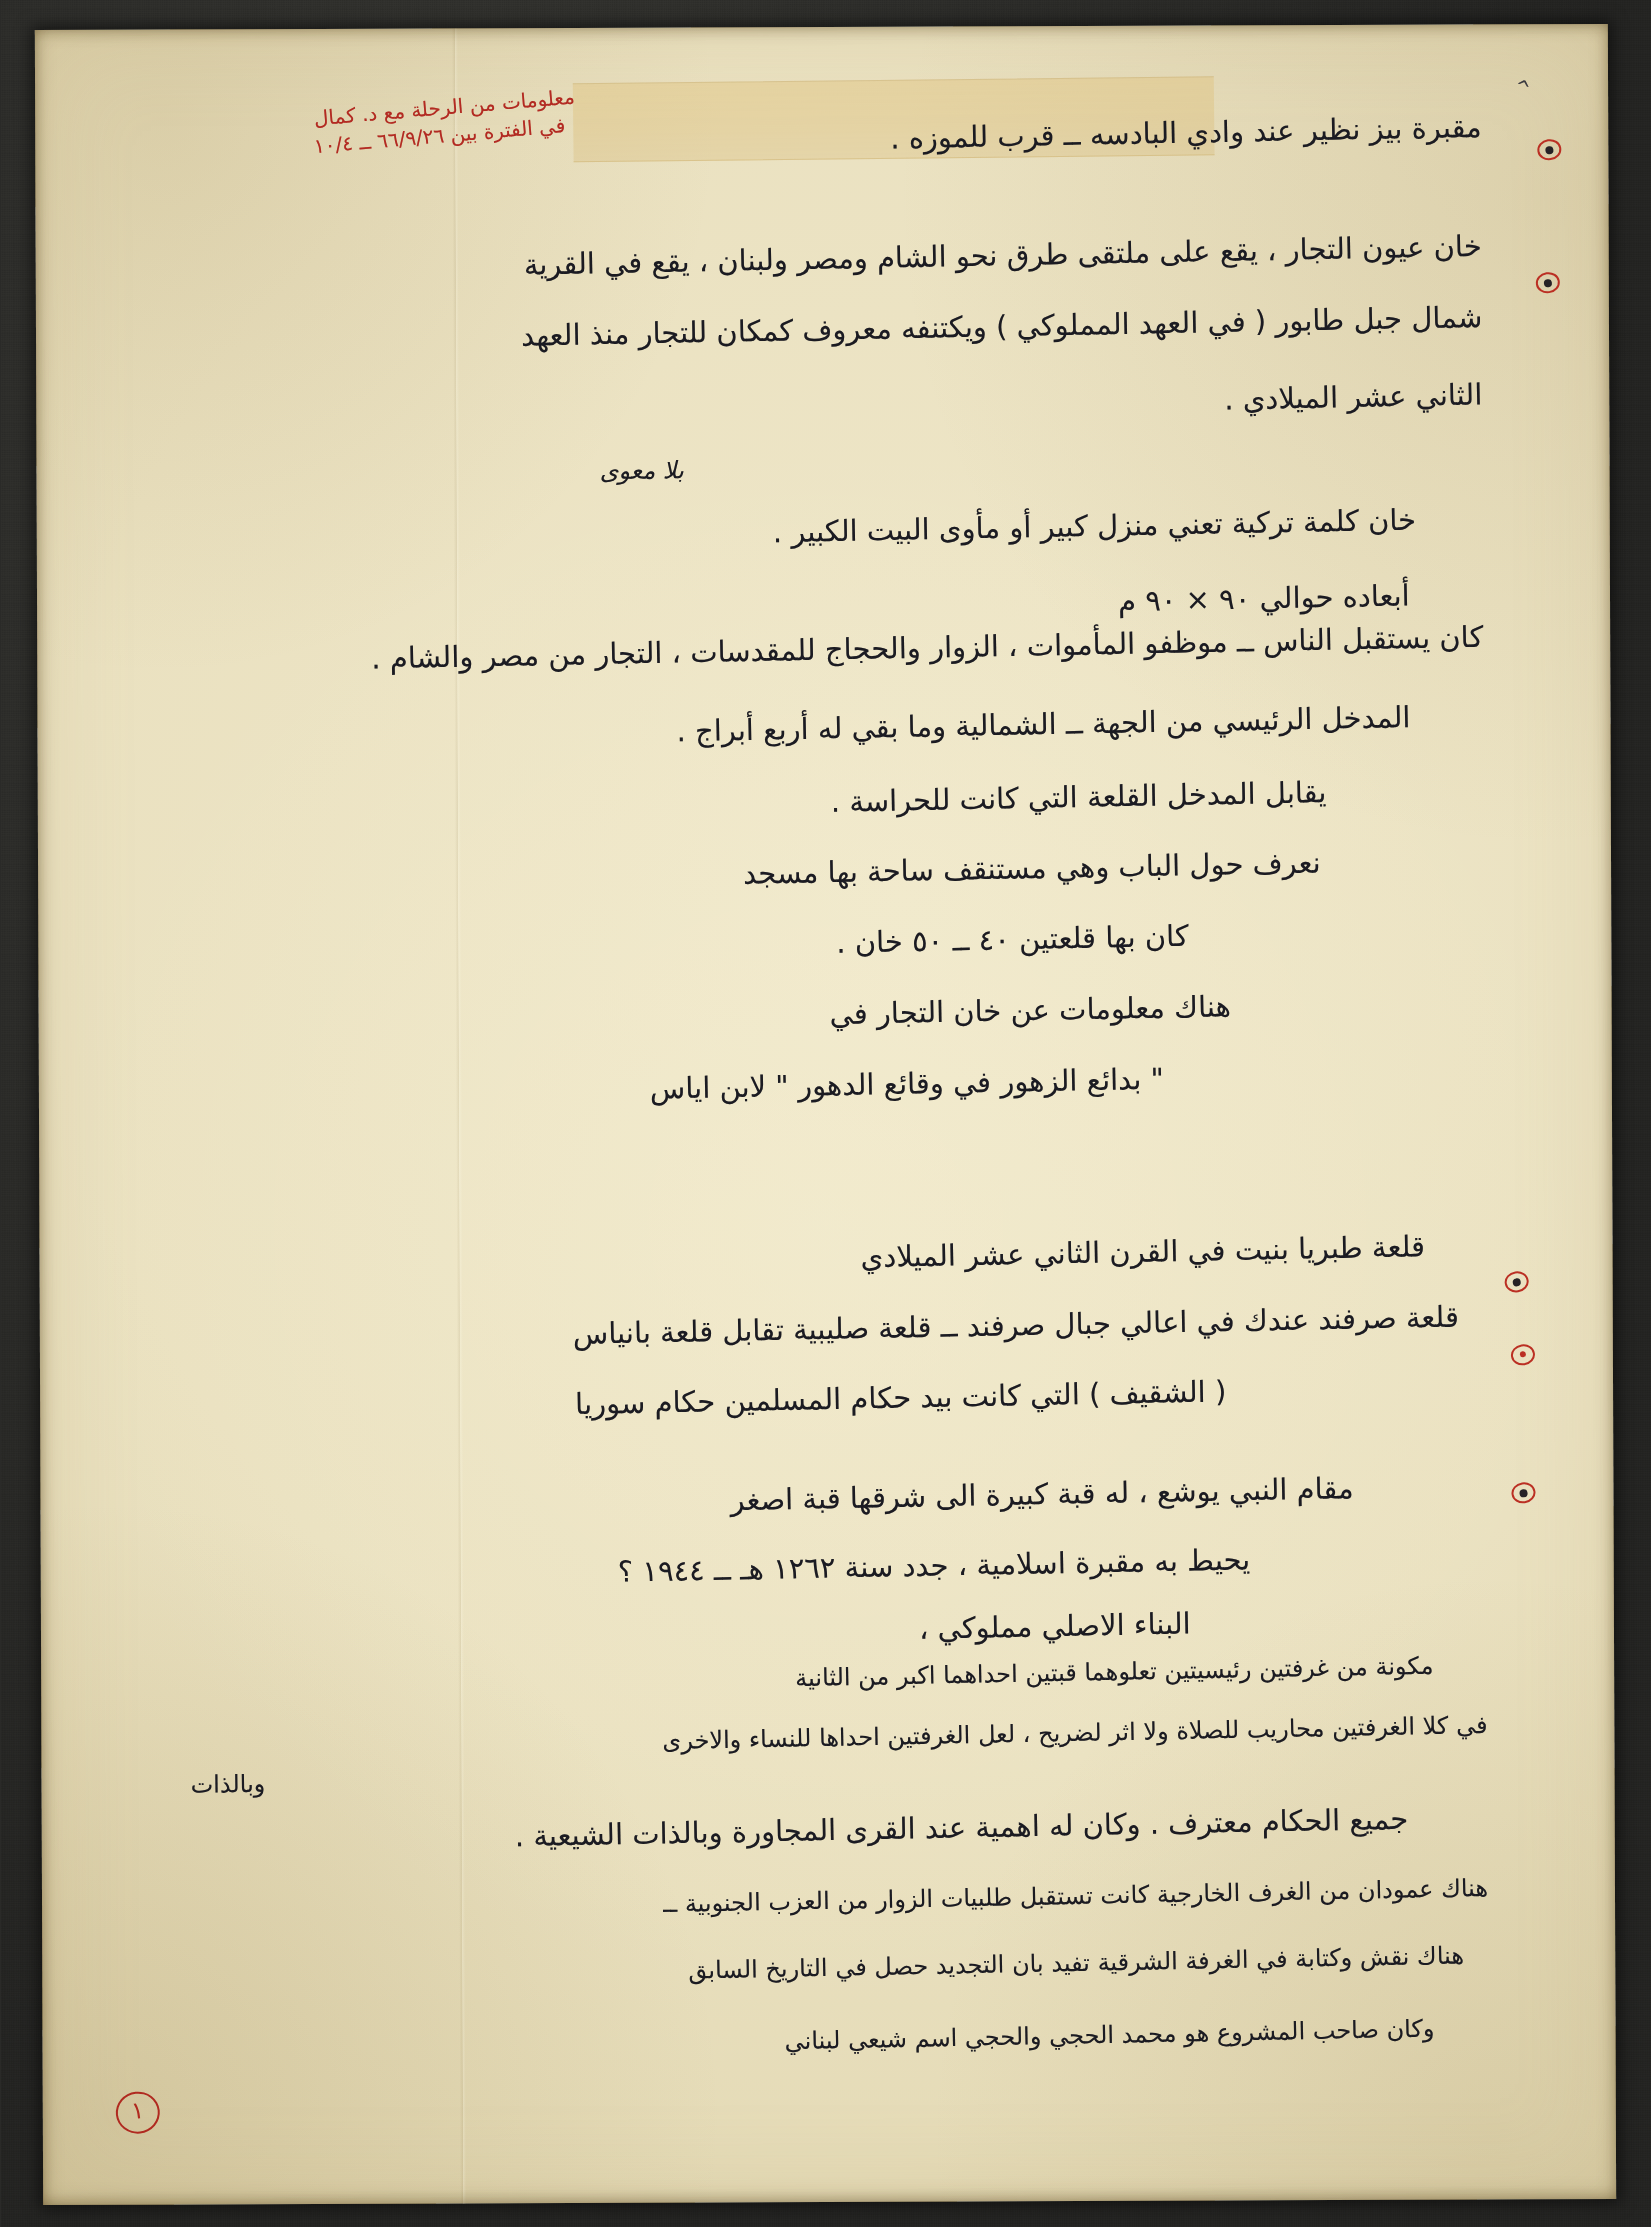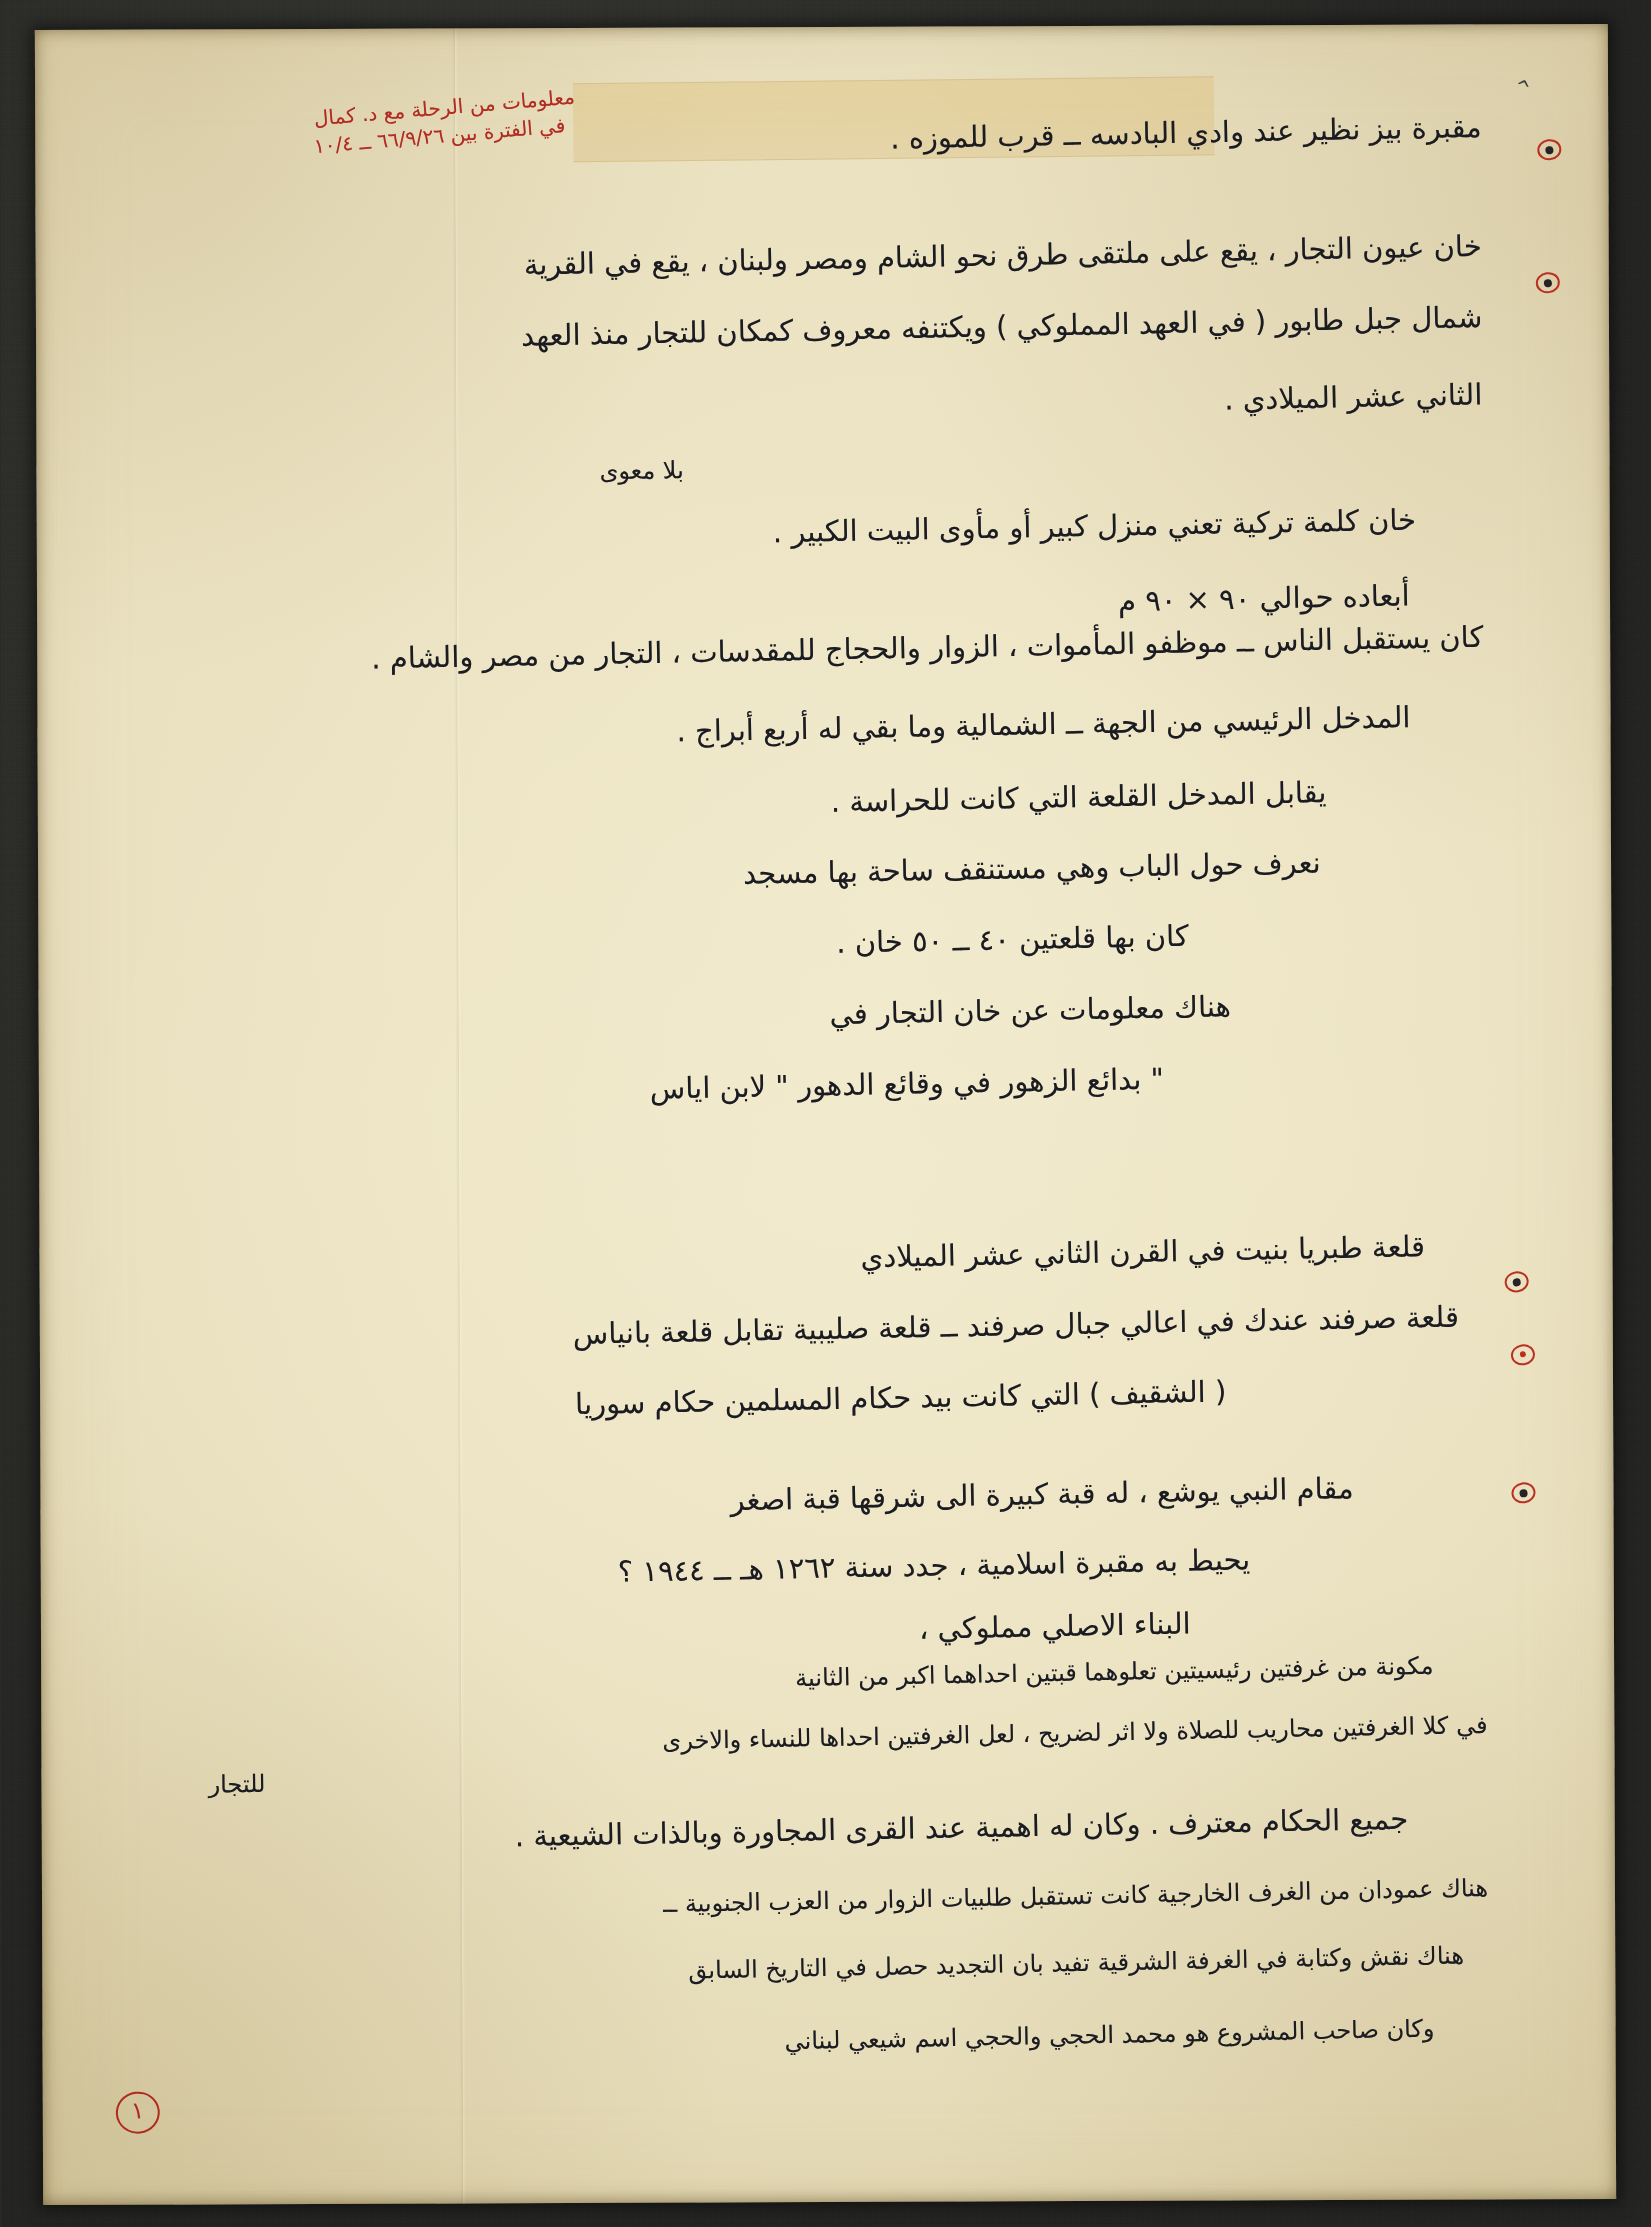--- a/index.html
+++ b/index.html
@@ -207,42 +207,42 @@
   <div class="bullet" style="left:1500px; top:248px;"></div>
   <div class="bullet" style="left:1465px; top:1247px;"></div>
   <div class="bullet hollow" style="left:1471px; top:1320px;"></div>
   <div class="bullet" style="left:1471px; top:1458px;"></div>
 
   <div class="ink l sk1" style="right:127px; top:91px;">مقبرة بيز نظير عند وادي البادسه ــ قرب للموزه .</div>
 
   <div class="ink l sk1" style="right:127px; top:213px;">خان عيون التجار ، يقع على ملتقى طرق نحو الشام ومصر ولبنان ، يقع في القرية</div>
   <div class="ink l sk1" style="right:127px; top:284px;">شمال جبل طابور ( في العهد المملوكي ) ويكتنفه معروف كمكان للتجار منذ العهد</div>
   <div class="ink l sk1" style="right:127px; top:356px;">الثاني عشر الميلادي .</div>
-  <div class="ink sm sk3" style="right:926px; top:430px;">بلا معوى</div>
+  <div class="ink sm sk3" style="right:926px; top:430px;font-style:italic;">بلا معوى</div>
   <div class="ink l sk1" style="right:194px; top:484px;">خان كلمة تركية تعني منزل كبير أو مأوى البيت الكبير .</div>
   <div class="ink l sk1" style="right:200px; top:557px;">أبعاده حوالي ٩٠ × ٩٠ م</div>
   <div class="ink l sk1" style="right:127px; top:605px;">كان يستقبل الناس ــ موظفو المأموات ، الزوار والحجاج للمقدسات ، التجار من مصر والشام .</div>
   <div class="ink l sk1" style="right:200px; top:682px;">المدخل الرئيسي من الجهة ــ الشمالية وما بقي له أربع أبراج .</div>
   <div class="ink l sk1" style="right:284px; top:755px;">يقابل المدخل القلعة التي كانت للحراسة .</div>
   <div class="ink l sk1" style="right:290px; top:826px;">نعرف حول الباب وهي مستنقف ساحة بها مسجد</div>
   <div class="ink l sk1" style="right:423px; top:897px;">كان بها قلعتين ٤٠ ــ ٥٠ خان .</div>
   <div class="ink l sk1" style="right:381px; top:968px;">هناك معلومات عن خان التجار في</div>
   <div class="ink l sk1" style="right:448px; top:1041px;">" بدائع الزهور في وقائع الدهور " لابن اياس</div>
 
   <div class="ink l sk1" style="right:188px; top:1210px;">قلعة طبريا بنيت في القرن الثاني عشر الميلادي</div>
 
   <div class="ink l sk1" style="right:154px; top:1283px;">قلعة صرفند عندك في اعالي جبال صرفند ــ قلعة صليبية تقابل قلعة بانياس</div>
   <div class="ink l sk1" style="right:387px; top:1355px;">( الشقيف ) التي كانت بيد حكام المسلمين حكام سوريا</div>
 
   <div class="ink l sk1" style="right:260px; top:1452px;">مقام النبي يوشع ، له قبة كبيرة الى شرقها قبة اصغر</div>
   <div class="ink l sk1" style="right:363px; top:1523px;">يحيط به مقبرة اسلامية ، جدد سنة ١٢٦٢ هـ ــ ١٩٤٤ ؟</div>
   <div class="ink l sk1" style="right:423px; top:1584px;">البناء الاصلي مملوكي ،</div>
   <div class="ink sm sk1" style="right:181px; top:1633px;">مكونة من غرفتين رئيسيتين تعلوهما قبتين احداهما اكبر من الثانية</div>
   <div class="ink sm sk1" style="right:127px; top:1694px;">في كلا الغرفتين محاريب للصلاة ولا اثر لضريح ، لعل الغرفتين احداها للنساء والاخرى</div>
-  <div class="ink sm sk3" style="right:1349px; top:1742px;">للتجار</div>
+  <div class="ink sm sk3" style="right:1349px; top:1742px;">وبالذات</div>
   <div class="ink l sk1" style="right:206px; top:1785px;">جميع الحكام معترف . وكان له اهمية عند القرى المجاورة وبالذات الشيعية .</div>
   <div class="ink sm sk1" style="right:127px; top:1857px;">هناك عمودان من الغرف الخارجية كانت تستقبل طلبيات الزوار من العزب الجنوبية ــ</div>
   <div class="ink sm sk1" style="right:151px; top:1924px;">هناك نقش وكتابة في الغرفة الشرقية تفيد بان التجديد حصل في التاريخ السابق</div>
   <div class="ink sm sk1" style="right:181px; top:1996px;">وكان صاحب المشروع هو محمد الحجي والحجي اسم شيعي لبناني</div>
 
   <div id="page-number-mark">١</div>
 
   <div id="paper-edge-shadow"></div>
 </div>
 

